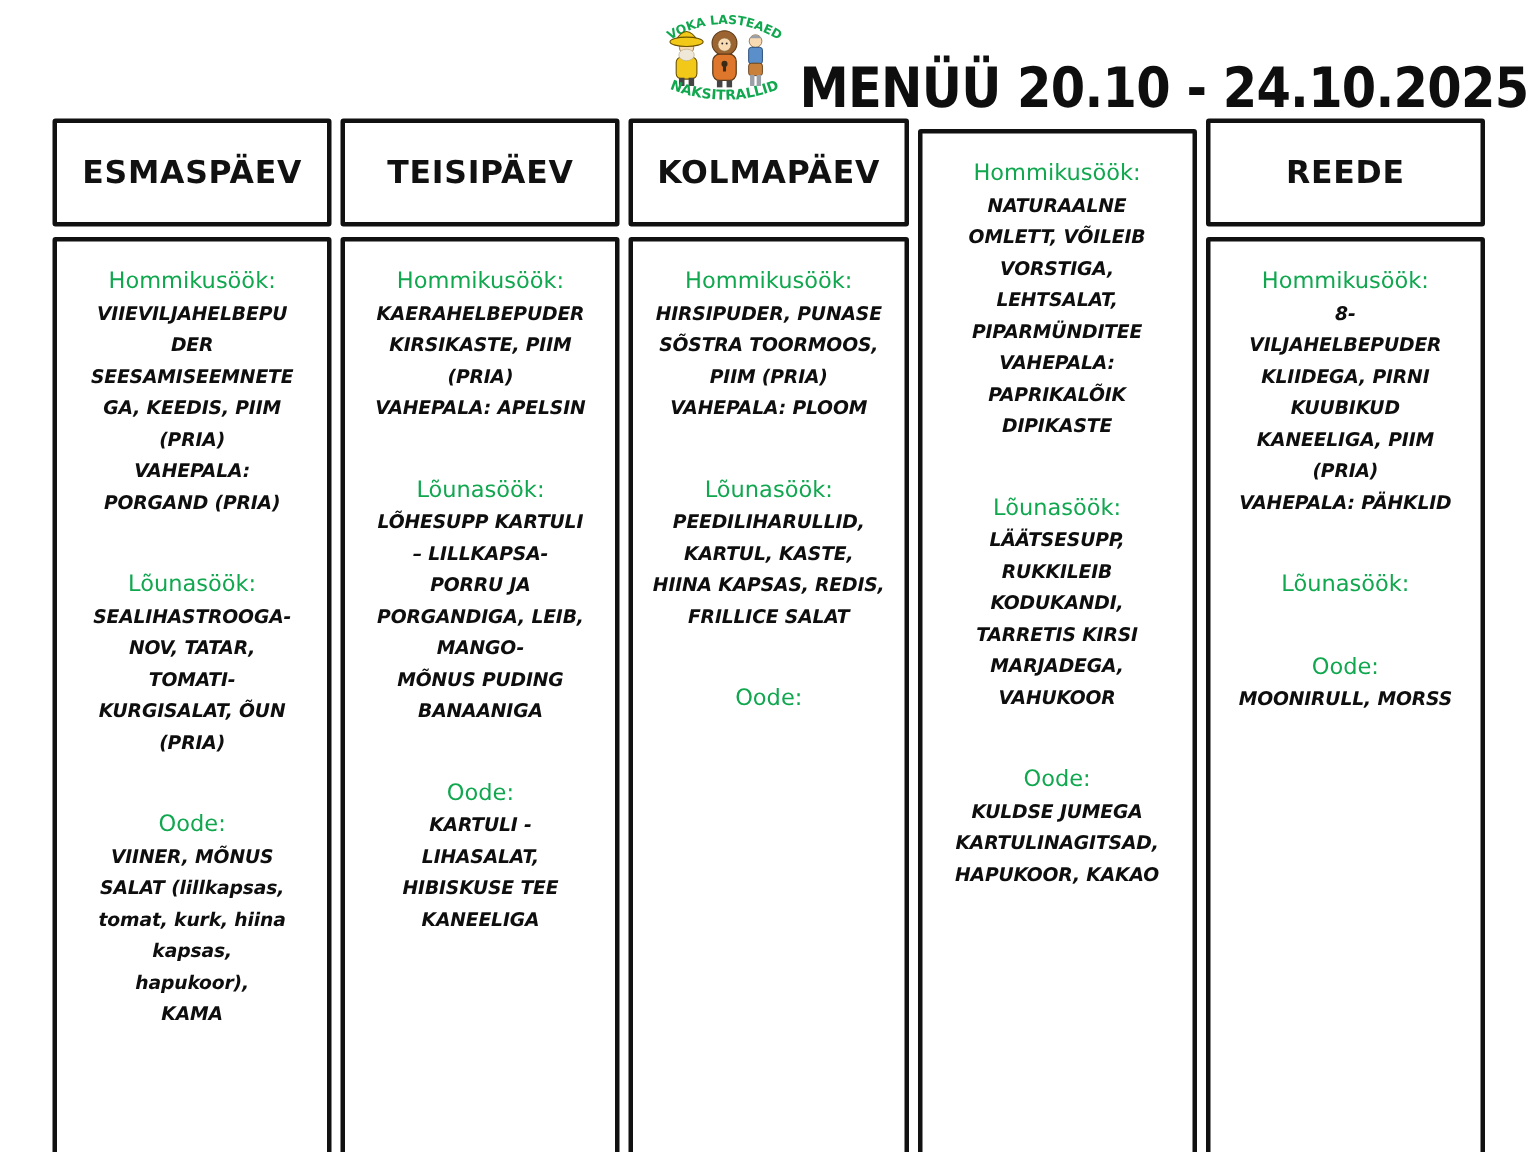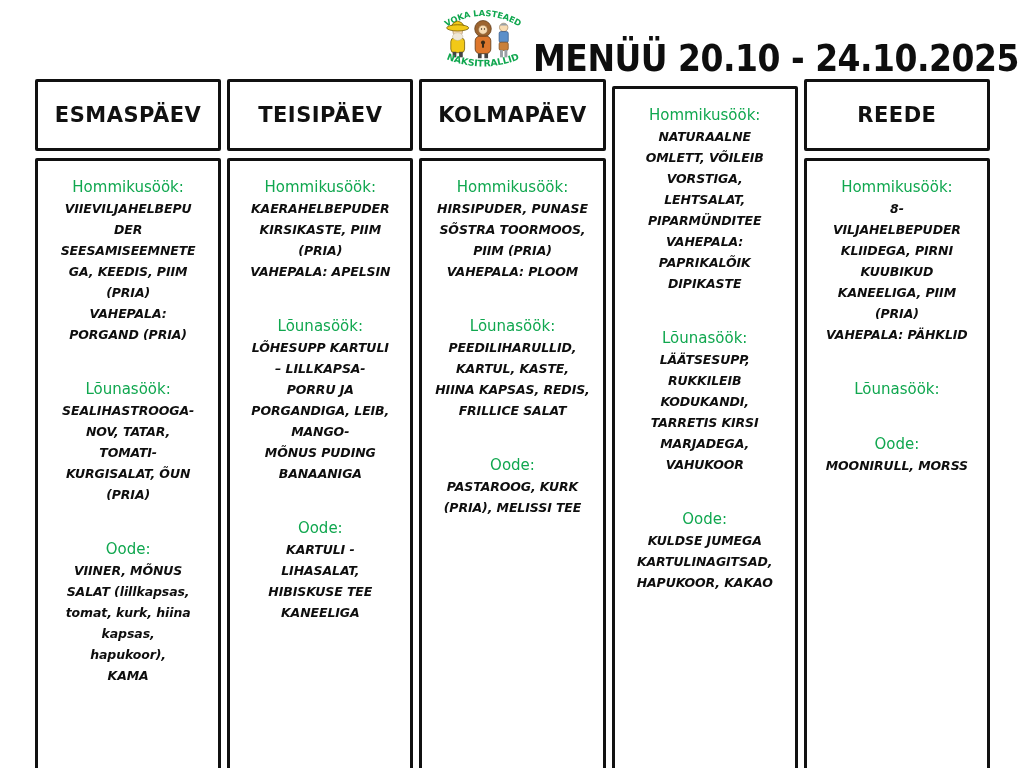--- a/index.html
+++ b/index.html
@@ -168,22 +168,20 @@
     <div class="meal">
       <div class="meal-label">Lõunasöök:</div>
       <div class="meal-text">PEEDILIHARULLID,
 KARTUL, KASTE,
 HIINA KAPSAS, REDIS,
 FRILLICE SALAT</div>
     </div>
 
     <div class="meal">
       <div class="meal-label">Oode:</div>
-      <div class="meal-text">PASTAROOG, KURK
-(PRIA), MELISSI TEE</div>
     </div>
   </div>
     </section>
 
     <section class="day">
       <div class="day-body">
     <div class="meal">
       <div class="meal-label">Hommikusöök:</div>
       <div class="meal-text">NATURAALNE
 OMLETT, VÕILEIB

